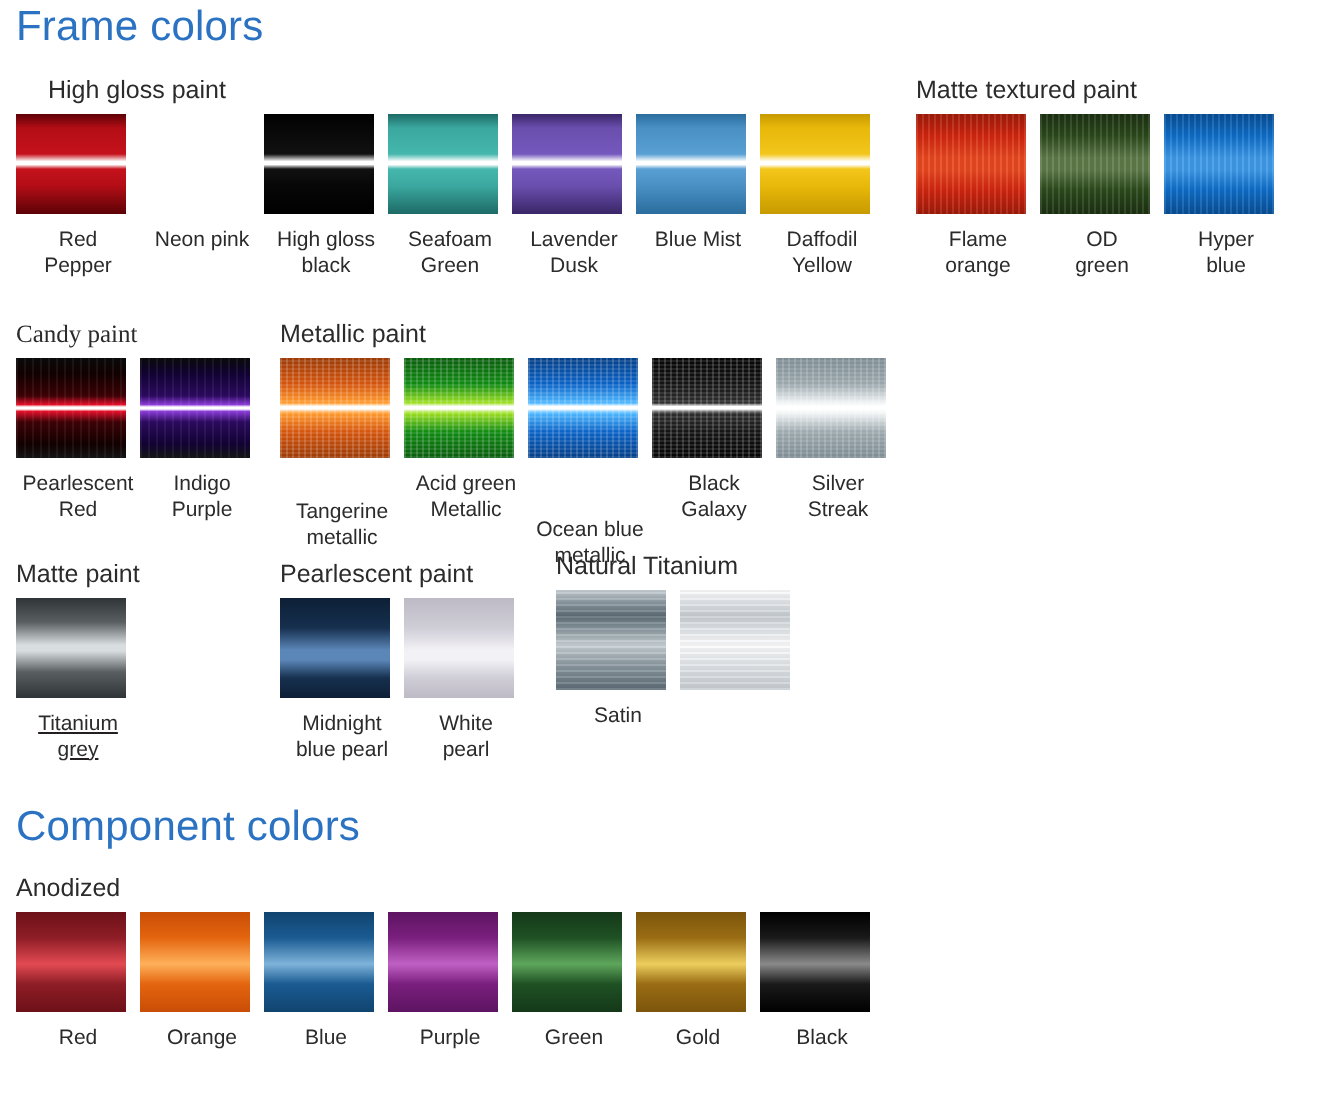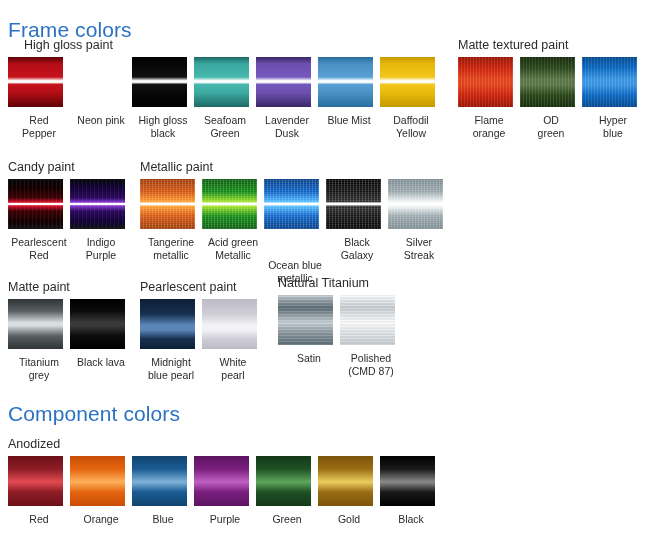--- a/index.html
+++ b/index.html
@@ -50,21 +50,21 @@
     text-align:center;
     width:62px;
     white-space:pre-line;
   }
 </style>
 </head>
 <body>
 
 <div class="page">
 
-<div class="section-title" style="left: 8px; top: 18px;">Frame colors</div>
+<div class="section-title" style="left: 8px; top: 2px;">Frame colors</div>
     <div class="group-title" style="left: 24px; top: 38px;">High gloss paint</div>
     <div class="group" style="left: 8px; top: 57px;">
       <div class="swatches">
         <div class="cell" style="width: 62px;">
           <div class="chip" style="background: linear-gradient(rgb(92, 2, 6) 0%, rgb(179, 13, 22) 14%, rgb(197, 18, 28) 40%, rgb(255, 255, 255) 47.5%, rgb(255, 255, 255) 50.5%, rgb(197, 18, 28) 55%, rgb(179, 13, 22) 72%, rgb(92, 2, 6) 100%);">
             <div class="grain" style="background-image: none;"></div>
           </div>
           <div class="caption">Red
 Pepper</div>
         </div>
@@ -129,21 +129,21 @@
         </div>
         <div class="cell" style="width: 62px;">
           <div class="chip" style="background: linear-gradient(rgb(8, 78, 150) 0%, rgb(14, 110, 201) 22%, rgb(63, 154, 232) 44%, rgb(63, 154, 232) 56%, rgb(14, 110, 201) 76%, rgb(8, 78, 150) 100%);">
             <div class="grain" style="background-image: repeating-linear-gradient(90deg, rgba(255, 255, 255, 0.1) 0px, rgba(255, 255, 255, 0.1) 1px, rgba(0, 0, 0, 0.05) 1px, rgba(0, 0, 0, 0.05) 3px);"></div>
           </div>
           <div class="caption">Hyper
 blue</div>
         </div>
       </div>
     </div>
-    <div class="group-title" style="left: 8px; top: 160px;">Candy paint</div>
+    <div class="group-title" style="left: 8px; top: 160px; font-family: Liberation Serif, serif;">Candy paint</div>
     <div class="group" style="left: 8px; top: 179px;">
       <div class="swatches">
         <div class="cell" style="width: 62px;">
           <div class="chip" style="background: linear-gradient(rgb(10, 10, 10) 0%, rgb(18, 0, 0) 16%, rgb(61, 2, 6) 38%, rgb(224, 16, 42) 46.5%, rgb(255, 255, 255) 49%, rgb(255, 255, 255) 51%, rgb(224, 16, 42) 53.5%, rgb(61, 2, 6) 64%, rgb(18, 0, 0) 86%, rgb(21, 21, 21) 100%);">
             <div class="grain" style="background-image: repeating-linear-gradient(90deg, rgba(255, 255, 255, 0.06) 0px, rgba(255, 255, 255, 0.06) 1px, rgba(0, 0, 0, 0) 1px, rgba(0, 0, 0, 0) 4px);"></div>
           </div>
           <div class="caption">Pearlescent
 Red</div>
         </div>
         <div class="cell" style="width: 62px;">
@@ -151,21 +151,21 @@
             <div class="grain" style="background-image: repeating-linear-gradient(90deg, rgba(255, 255, 255, 0.06) 0px, rgba(255, 255, 255, 0.06) 1px, rgba(0, 0, 0, 0) 1px, rgba(0, 0, 0, 0) 4px);"></div>
           </div>
           <div class="caption">Indigo
 Purple</div>
         </div>
       </div>
     </div>
     <div class="group-title" style="left: 140px; top: 160px;">Metallic paint</div>
     <div class="group" style="left: 140px; top: 179px;">
       <div class="swatches">
-        <div class="cell" style="width: 62px;">
+        <div class="cell" style="width: 62px; gap: 14px;">
           <div class="chip" style="background: linear-gradient(rgb(156, 58, 6) 0%, rgb(212, 84, 12) 26%, rgb(255, 155, 46) 45%, rgb(255, 255, 255) 48.5%, rgb(255, 255, 255) 51%, rgb(255, 155, 46) 55%, rgb(212, 84, 12) 74%, rgb(156, 58, 6) 100%);">
             <div class="grain" style="background-image: repeating-linear-gradient(90deg, rgba(255, 255, 255, 0.16) 0px, rgba(255, 255, 255, 0.16) 1px, rgba(0, 0, 0, 0) 1px, rgba(0, 0, 0, 0) 3px), repeating-linear-gradient(0deg, rgba(255, 255, 255, 0.1) 0px, rgba(255, 255, 255, 0.1) 1px, rgba(0, 0, 0, 0) 1px, rgba(0, 0, 0, 0) 2px);"></div>
           </div>
           <div class="caption">Tangerine
 metallic</div>
         </div>
         <div class="cell" style="width: 62px;">
           <div class="chip" style="background: linear-gradient(rgb(10, 92, 13) 0%, rgb(15, 138, 18) 26%, rgb(158, 224, 34) 45%, rgb(255, 255, 255) 48.5%, rgb(255, 255, 255) 51%, rgb(158, 224, 34) 55%, rgb(15, 138, 18) 74%, rgb(10, 92, 13) 100%);">
             <div class="grain" style="background-image: repeating-linear-gradient(90deg, rgba(255, 255, 255, 0.16) 0px, rgba(255, 255, 255, 0.16) 1px, rgba(0, 0, 0, 0) 1px, rgba(0, 0, 0, 0) 3px), repeating-linear-gradient(0deg, rgba(255, 255, 255, 0.1) 0px, rgba(255, 255, 255, 0.1) 1px, rgba(0, 0, 0, 0) 1px, rgba(0, 0, 0, 0) 2px);"></div>
           </div>
@@ -189,35 +189,29 @@
         <div class="cell" style="width: 62px;">
           <div class="chip" style="background: linear-gradient(rgb(125, 140, 147) 0%, rgb(154, 167, 172) 26%, rgb(242, 245, 246) 45%, rgb(255, 255, 255) 48.5%, rgb(255, 255, 255) 51%, rgb(242, 245, 246) 55%, rgb(154, 167, 172) 74%, rgb(125, 140, 147) 100%);">
             <div class="grain" style="background-image: repeating-linear-gradient(90deg, rgba(255, 255, 255, 0.16) 0px, rgba(255, 255, 255, 0.16) 1px, rgba(0, 0, 0, 0) 1px, rgba(0, 0, 0, 0) 3px), repeating-linear-gradient(0deg, rgba(255, 255, 255, 0.1) 0px, rgba(255, 255, 255, 0.1) 1px, rgba(0, 0, 0, 0) 1px, rgba(0, 0, 0, 0) 2px);"></div>
           </div>
           <div class="caption">Silver
 Streak</div>
         </div>
       </div>
     </div>
     <div class="group-title" style="left: 8px; top: 280px;">Matte paint</div>
-    <div class="group" style="left: 8px; top: 299px;">
+    <div class="group" style="left: 8px; top: 299px; text-decoration: underline;">
       <div class="swatches">
         <div class="cell" style="width: 62px;">
           <div class="chip" style="background: linear-gradient(rgb(47, 52, 54) 0%, rgb(89, 95, 97) 24%, rgb(216, 221, 224) 47%, rgb(216, 221, 224) 53%, rgb(89, 95, 97) 74%, rgb(47, 52, 54) 100%);">
             <div class="grain" style="background-image: none;"></div>
           </div>
           <div class="caption">Titanium
 grey</div>
         </div>
-        <div class="cell" style="width: 62px;">
-          <div class="chip" style="background: linear-gradient(rgb(0, 0, 0) 0%, rgb(11, 11, 11) 24%, rgb(58, 58, 58) 47%, rgb(58, 58, 58) 53%, rgb(11, 11, 11) 74%, rgb(0, 0, 0) 100%);">
-            <div class="grain" style="background-image: none;"></div>
-          </div>
-          <div class="caption">Black lava</div>
-        </div>
       </div>
     </div>
     <div class="group-title" style="left: 140px; top: 280px;">Pearlescent paint</div>
     <div class="group" style="left: 140px; top: 299px;">
       <div class="swatches">
         <div class="cell" style="width: 62px;">
           <div class="chip" style="background: linear-gradient(rgb(13, 31, 54) 0%, rgb(22, 48, 79) 30%, rgb(91, 134, 184) 52%, rgb(91, 134, 184) 62%, rgb(22, 48, 79) 80%, rgb(13, 31, 54) 100%);">
             <div class="grain" style="background-image: none;"></div>
           </div>
           <div class="caption">Midnight
@@ -238,22 +232,20 @@
         <div class="cell" style="width: 62px;">
           <div class="chip" style="background: linear-gradient(rgb(201, 210, 215) 0%, rgb(143, 156, 163) 12%, rgb(94, 109, 119) 26%, rgb(143, 156, 163) 40%, rgb(201, 210, 215) 55%, rgb(143, 156, 163) 74%, rgb(94, 109, 119) 100%);">
             <div class="grain" style="background-image: repeating-linear-gradient(0deg, rgba(255, 255, 255, 0.12) 0px, rgba(255, 255, 255, 0.12) 1px, rgba(0, 0, 0, 0.05) 1px, rgba(0, 0, 0, 0.05) 3px);"></div>
           </div>
           <div class="caption">Satin</div>
         </div>
         <div class="cell" style="width: 62px;">
           <div class="chip" style="background: linear-gradient(rgb(253, 253, 254) 0%, rgb(227, 231, 234) 12%, rgb(200, 206, 211) 26%, rgb(227, 231, 234) 40%, rgb(253, 253, 254) 55%, rgb(227, 231, 234) 74%, rgb(200, 206, 211) 100%);">
             <div class="grain" style="background-image: repeating-linear-gradient(0deg, rgba(255, 255, 255, 0.12) 0px, rgba(255, 255, 255, 0.12) 1px, rgba(0, 0, 0, 0.05) 1px, rgba(0, 0, 0, 0.05) 3px);"></div>
           </div>
-          <div class="caption">Polished
-(CMD 87)</div>
         </div>
       </div>
     </div>
     <div class="section-title" style="left: 8px; top: 402px;">Component colors</div>
     <div class="group-title" style="left: 8px; top: 437px;">Anodized</div>
     <div class="group" style="left: 8px; top: 456px;">
       <div class="swatches">
         <div class="cell" style="width: 62px;">
           <div class="chip" style="background: linear-gradient(rgb(109, 16, 24) 0%, rgb(142, 29, 38) 26%, rgb(227, 74, 82) 52%, rgb(142, 29, 38) 72%, rgb(109, 16, 24) 100%);">
             <div class="grain" style="background-image: none;"></div>

